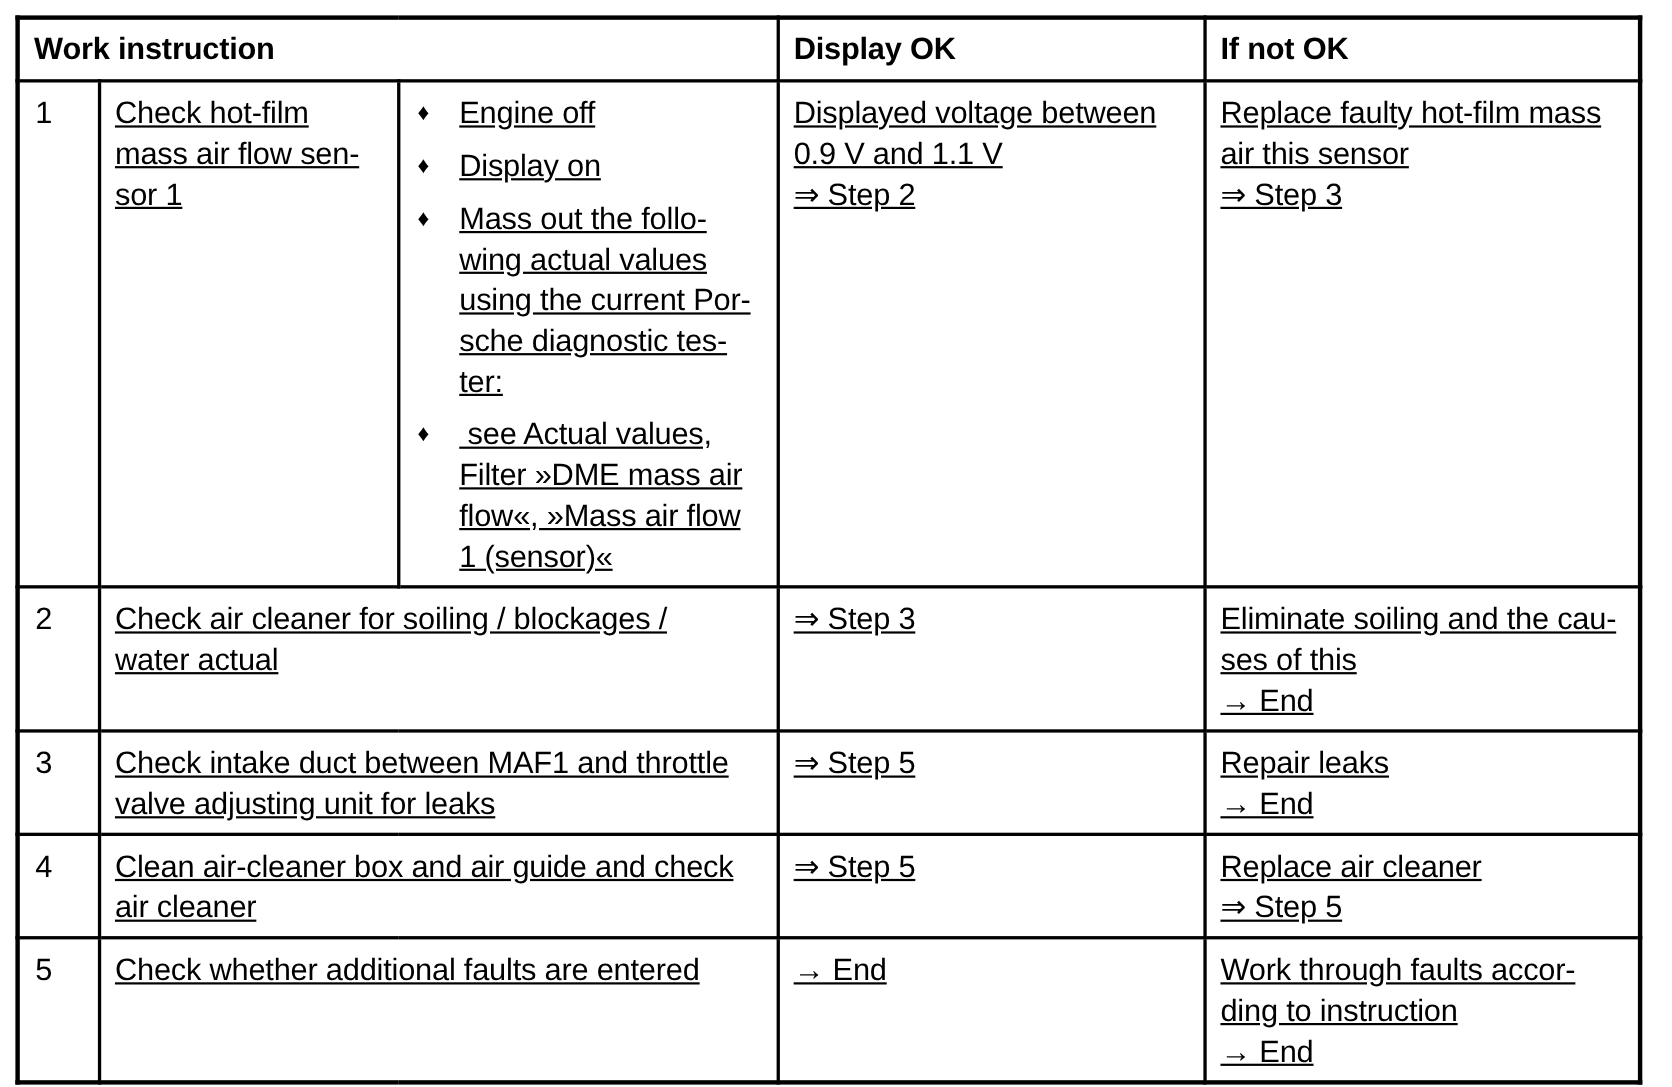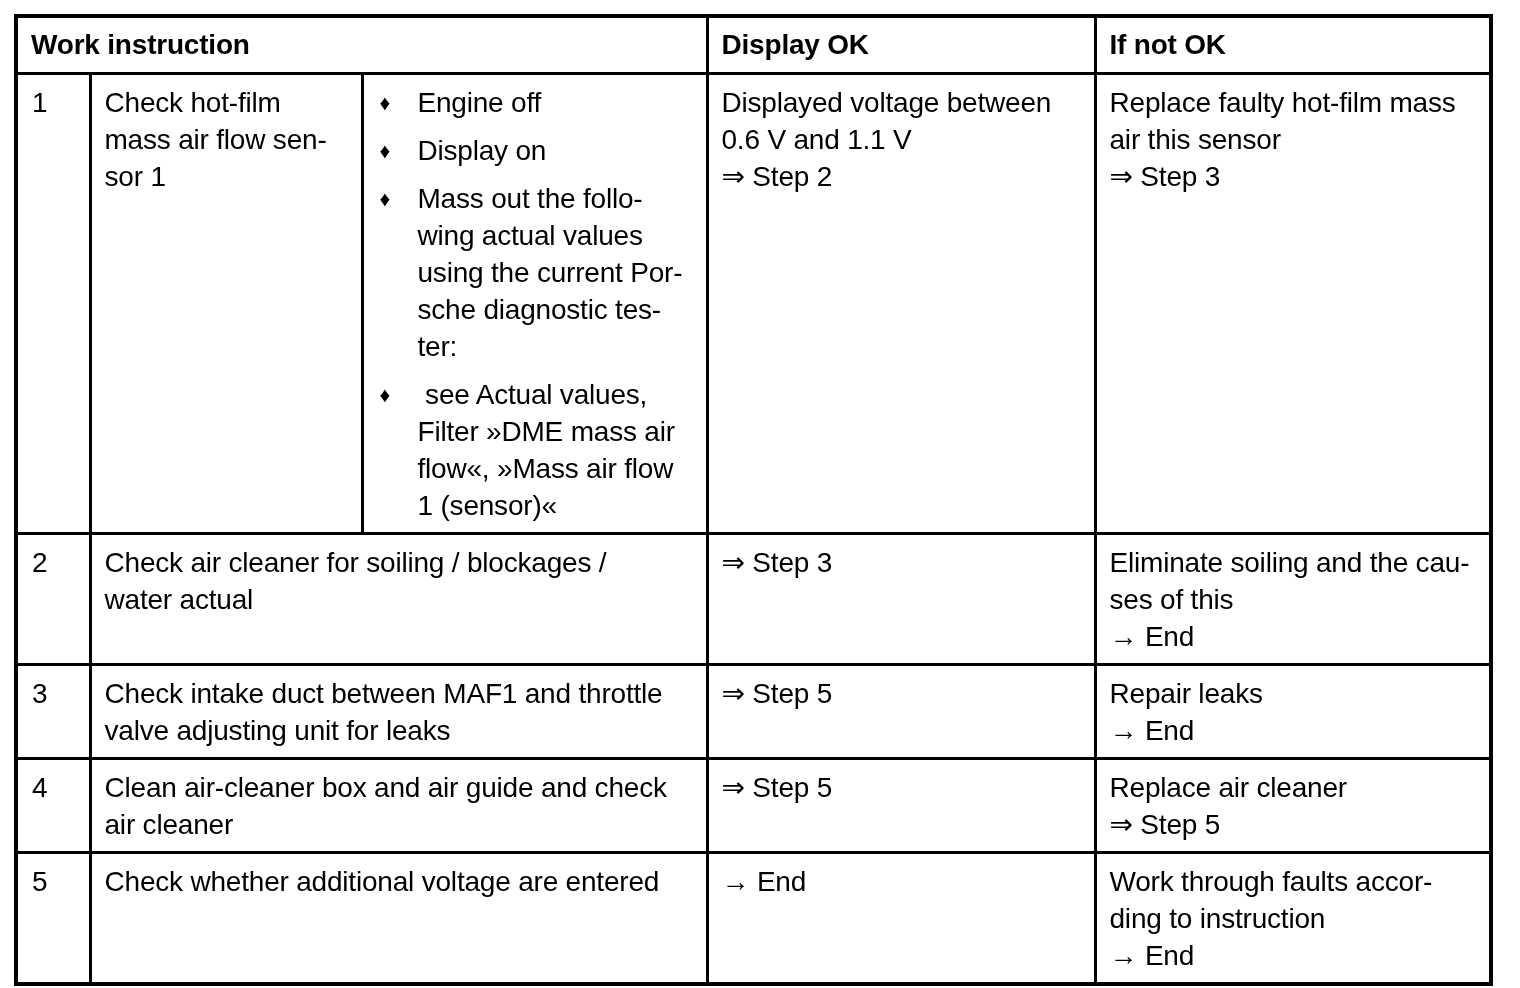--- a/index.html
+++ b/index.html
@@ -45,20 +45,21 @@
     white-space: nowrap;
   }
   tr.r-header { height: 57px; }
   tr.r-1 { height: 457px; }
   tr.r-2 { height: 129px; }
   tr.r-3 { height: 93px; }
   tr.r-4 { height: 91px; }
   tr.r-5 { height: 127px; }
   .lines div {
     white-space: pre;
+    text-decoration: underline;
   }
   .bullet-item {
     display: flex;
     align-items: flex-start;
     margin-bottom: 11px;
   }
   .bullet-item:last-child {
     margin-bottom: 0;
   }
   .bullet-glyph {
@@ -127,21 +128,21 @@
             <div class="bullet-text lines">
                 <div> see Actual values,</div>
                 <div>Filter »DME mass air</div>
                 <div>flow«, »Mass air flow</div>
                 <div>1 (sensor)«</div>
               </div>
           </div>
         </td>
         <td class="lines">
             <div>Displayed voltage between</div>
-            <div>0.6 V and 1.1 V</div>
+            <div>0.9 V and 1.1 V</div>
             <div>⇒ Step 2</div>
           </td>
         <td class="lines">
             <div>Replace faulty hot-film mass</div>
             <div>air this sensor</div>
             <div>⇒ Step 3</div>
           </td>
       </tr>
 
       <tr class="r-2">
@@ -186,21 +187,21 @@
           </td>
         <td class="lines">
             <div>Replace air cleaner</div>
             <div>⇒ Step 5</div>
           </td>
       </tr>
 
       <tr class="r-5">
         <td class="num-cell">5</td>
         <td colspan="2" class="lines">
-            <div>Check whether additional voltage are entered</div>
+            <div>Check whether additional faults are entered</div>
           </td>
         <td class="lines">
             <div>→ End</div>
           </td>
         <td class="lines">
             <div>Work through faults accor-</div>
             <div>ding to instruction</div>
             <div>→ End</div>
           </td>
       </tr>

